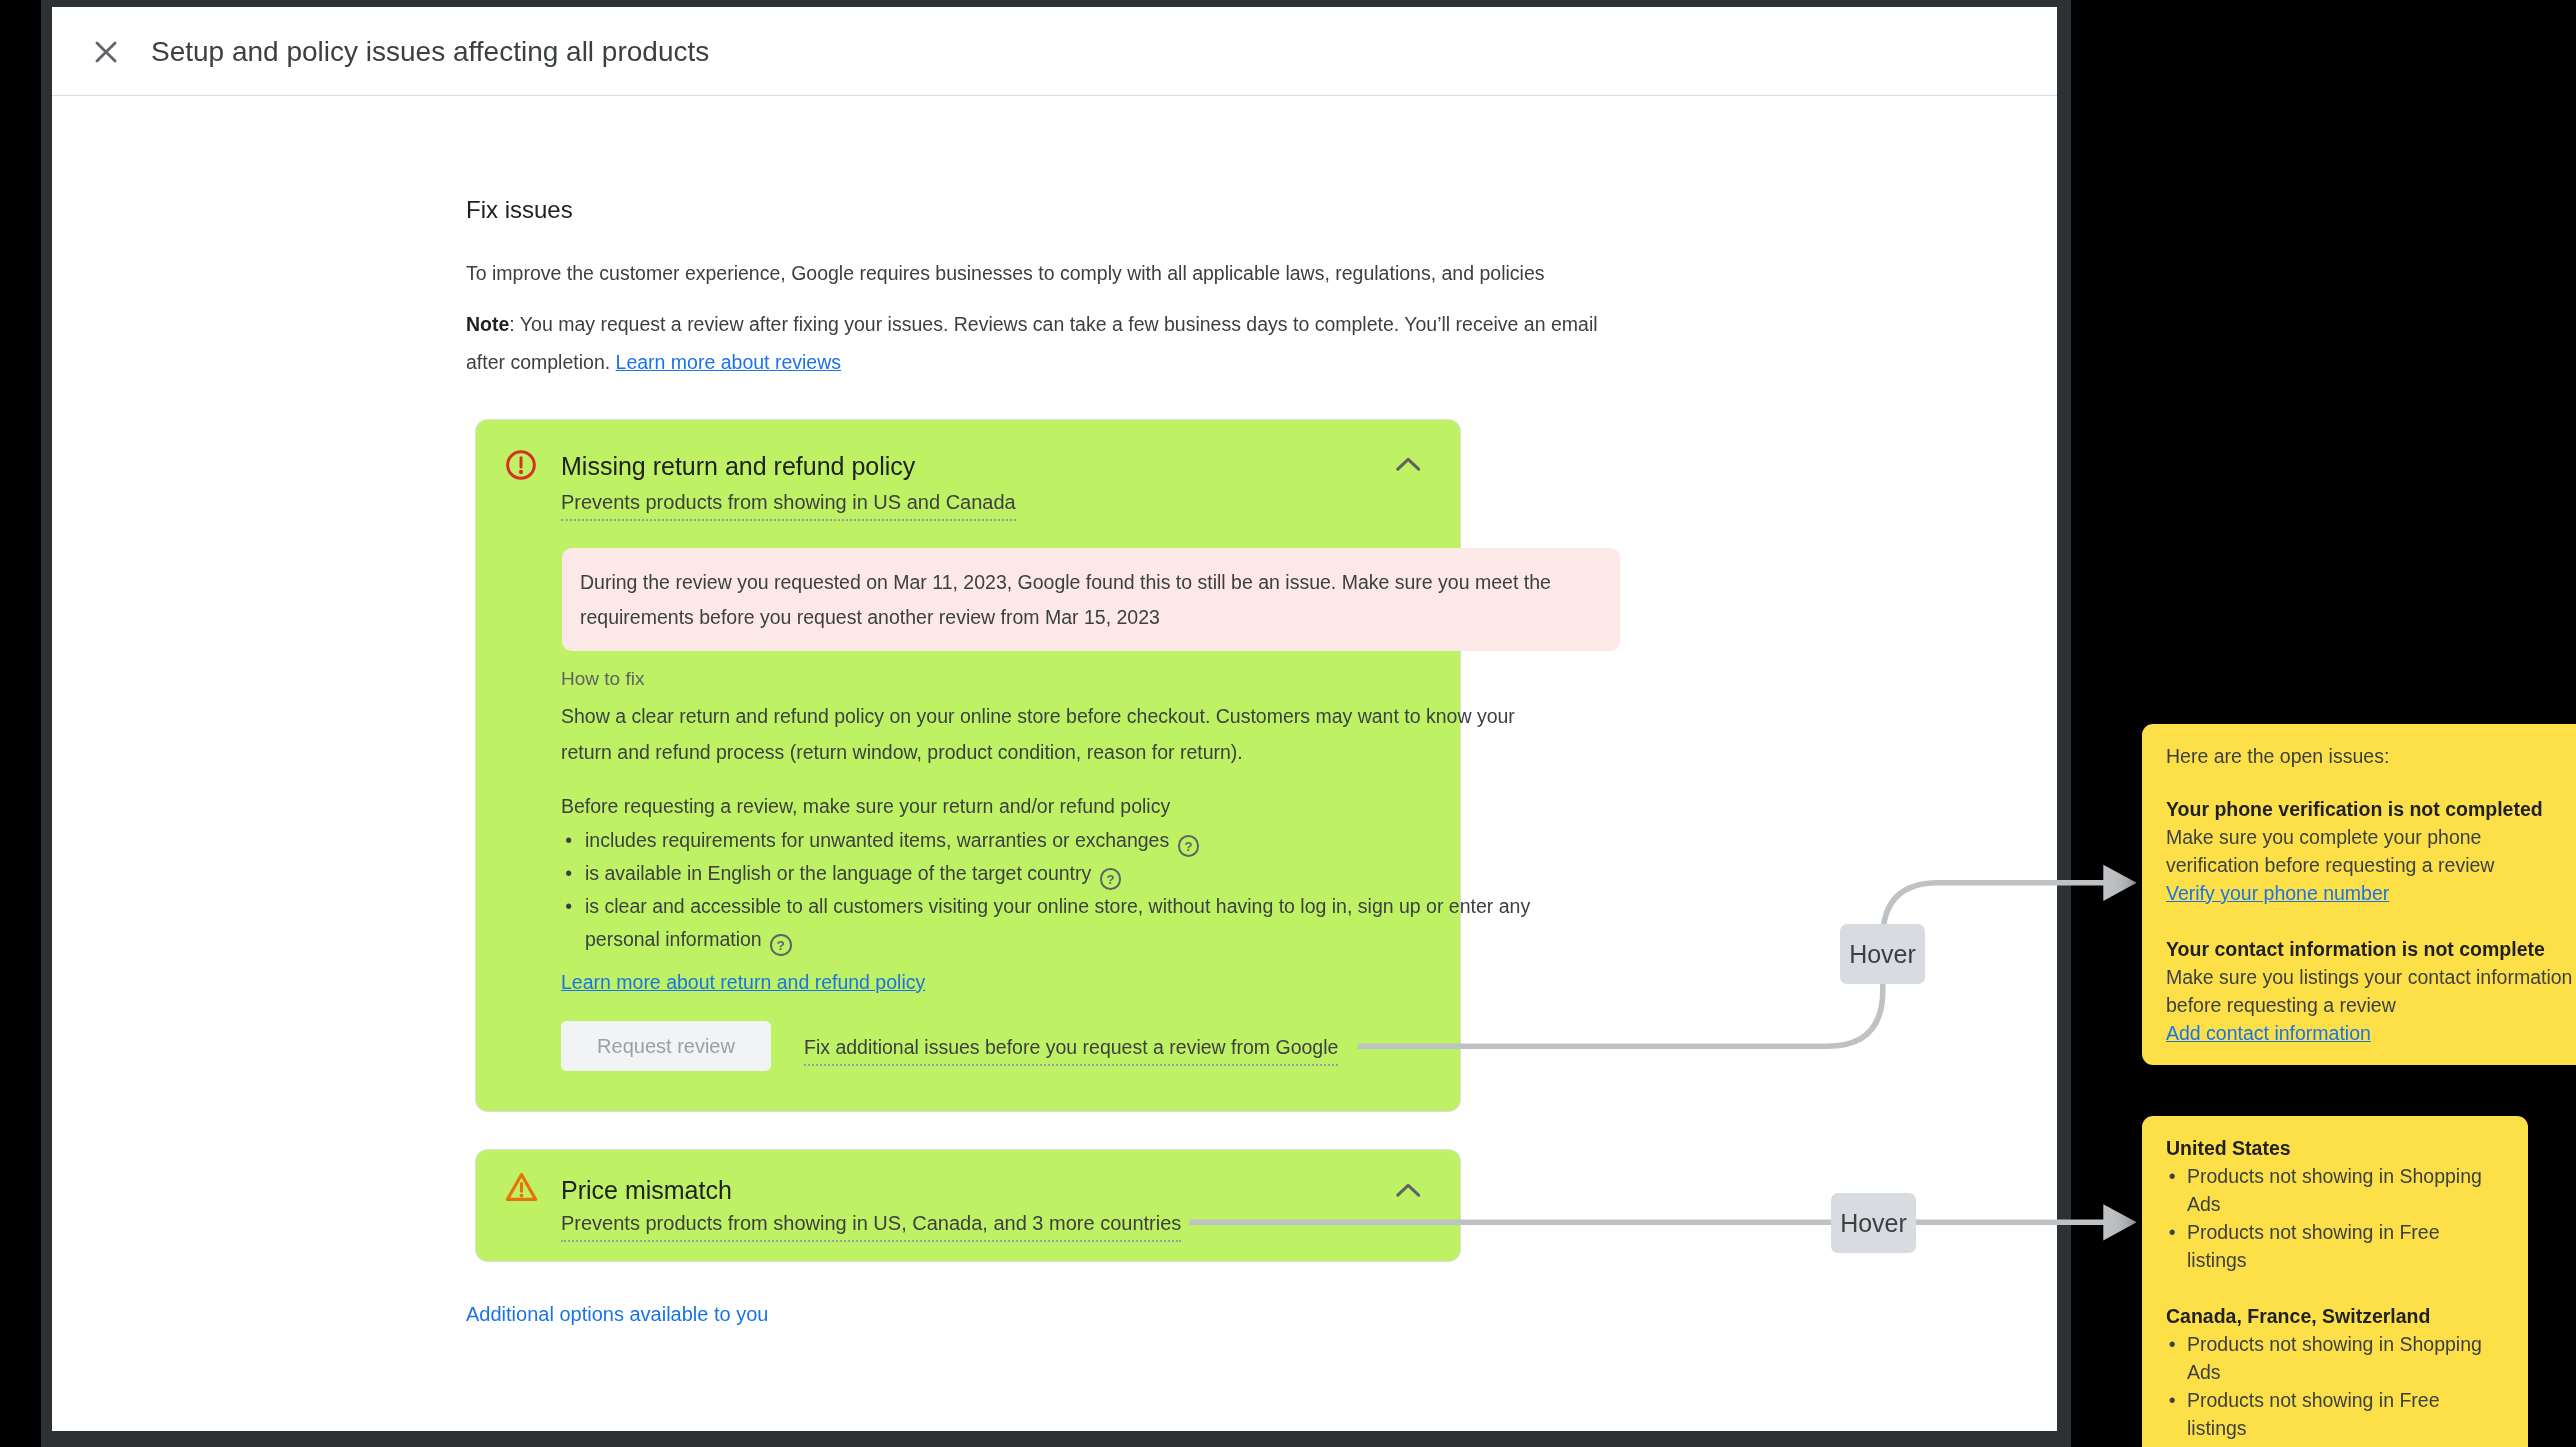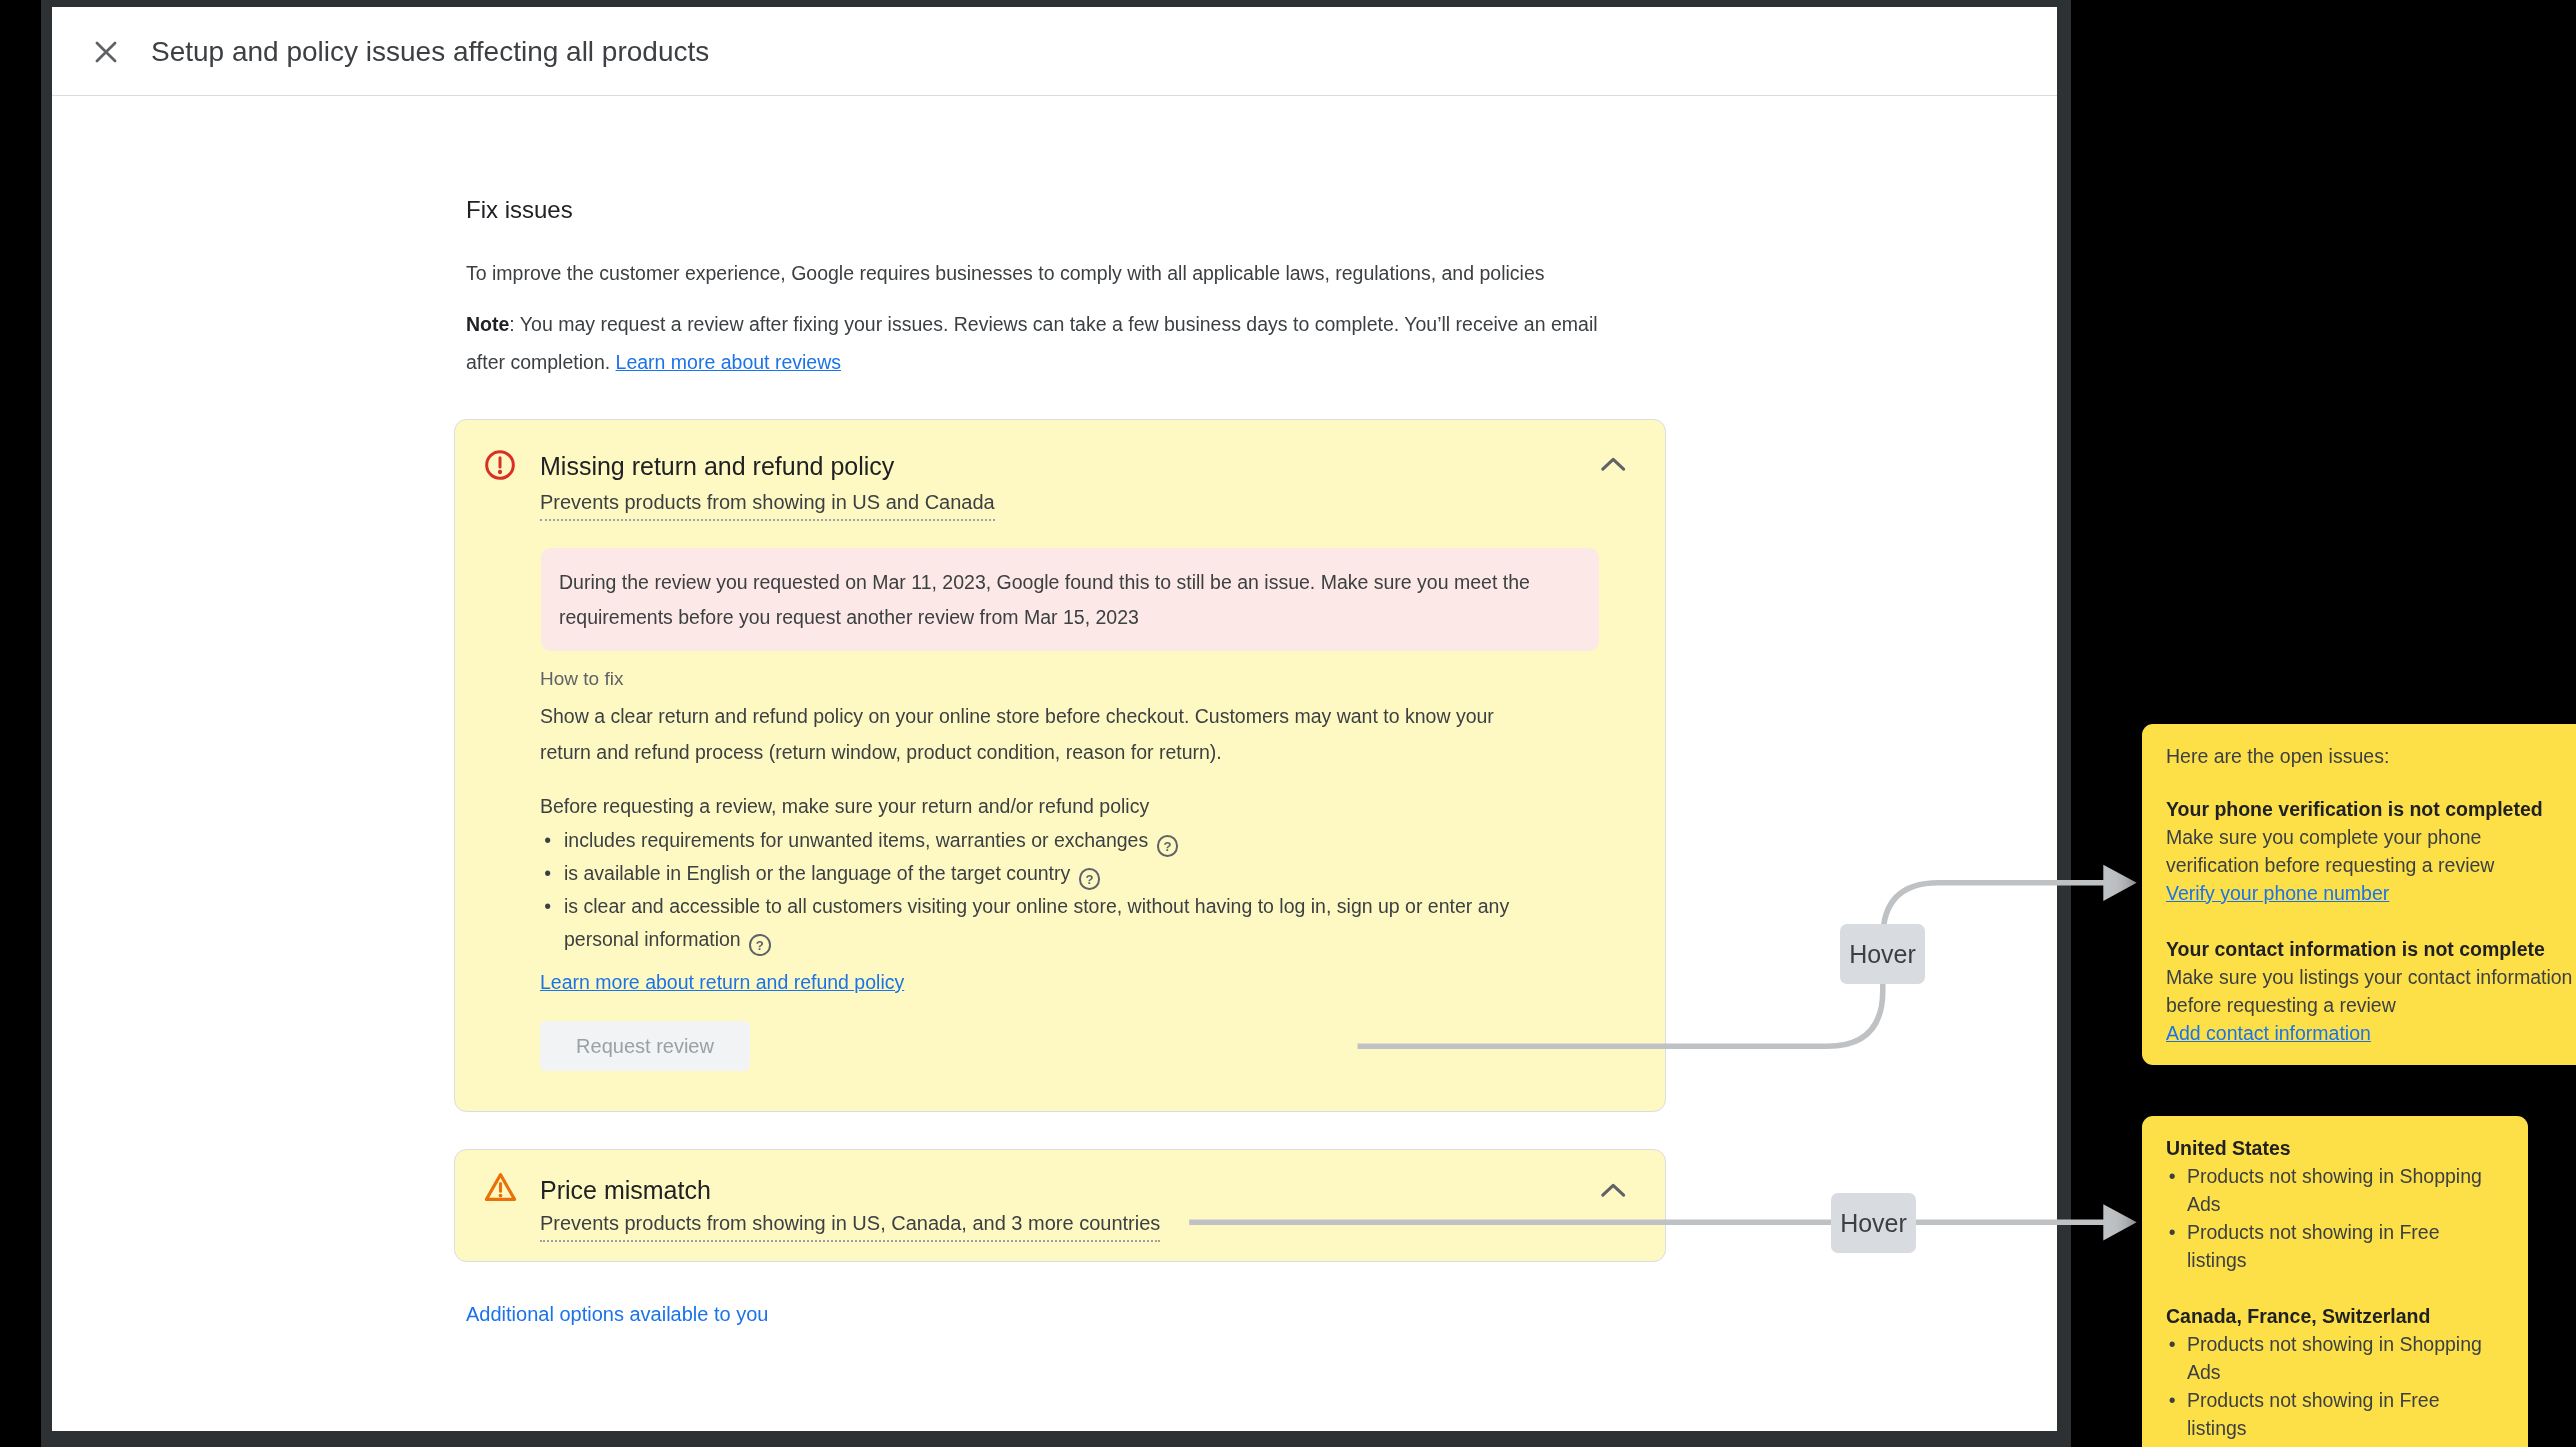--- a/index.html
+++ b/index.html
@@ -21,21 +21,21 @@
   .dlg-title{position:absolute;left:99px;top:28px;font-size:28px;line-height:33px;color:#3c4043;}
 
   .abs{position:absolute;}
   .h1{font-size:24px;color:#202124;}
   .body-text{font-size:19.5px;line-height:28px;color:#3c4043;}
   .note{font-size:19.5px;line-height:38px;color:#3c4043;}
   .note b{color:#202124;}
   a.link{color:var(--accent_blue,#1a73e8);text-decoration:underline;cursor:pointer;}
   a.link-plain{color:var(--accent_blue,#1a73e8);text-decoration:none;cursor:pointer;}
 
-  .card{position:absolute;left:402px;width:1212px;background:#fef9c3;border:1.4px solid var(--divider,#dadce0);border-radius:12.5px;box-sizing:border-box;}
+  .card{position:absolute;left:423px;width:986px;background:#bef264;border:1.4px solid var(--divider,#dadce0);border-radius:12.5px;box-sizing:border-box;}
   .card-title{position:absolute;left:85px;font-size:25px;line-height:31px;color:#202124;}
   .card-subtitle{position:absolute;left:85px;font-size:20px;line-height:25px;color:#3c4043;display:inline-block;border-bottom:2.1px dotted var(--dotted_underline,#9aa0a6);padding-bottom:3.5px;cursor:default;}
   .chevron-btn{position:absolute;right:39px;border:none;background:transparent;padding:0;cursor:pointer;}
 
   .error-banner{position:absolute;left:86px;top:128px;width:1058px;box-sizing:border-box;background:var(--error_bg_pink,#fce8e6);border-radius:9.7px;padding:16.7px 18px;font-size:19.5px;line-height:35px;color:#3c4043;}
   .label-sm{font-size:19px;color:#5f6368;}
 
   ul.checklist{margin:0;padding:0;list-style:none;}
   ul.checklist li{position:relative;padding-left:24px;font-size:19.5px;line-height:33px;color:#3c4043;}
   ul.checklist li::before{content:"\2022";position:absolute;left:4.2px;color:#3c4043;}
@@ -122,20 +122,21 @@
         <li>
           <span>is clear and accessible to all customers visiting your online store, without having to log in, sign up or enter any personal information</span><span class="help">
               <span class="help-q">?</span>
             </span>
         </li>
       </ul>
 
       <a class="link abs" style="left:85px;top:551px;font-size:19.5px;">Learn more about return and refund policy</a>
 
       <button class="request-btn" disabled="">Request review</button>
+      <span class="fix-additional">Fix additional issues before you request a review from Google</span>
     </div>
 
     <div class="card" style="top:1142px;height:113px;">
       <svg class="abs" style="left:29px;top:21px;" width="33" height="32" viewBox="0 0 48 46">
         <path d="M24 5 L44.5 41 L3.5 41 Z" fill="none" stroke="#e8710a" stroke-width="4.5" stroke-linejoin="round"></path>
         <line x1="24" y1="18" x2="24" y2="29" stroke="#e8710a" stroke-width="4.5" stroke-linecap="round"></line>
         <circle cx="24" cy="35.5" r="2.8" fill="#e8710a"></circle>
       </svg>
       <div class="card-title" style="top:25px;">Price mismatch</div>
       <button class="chevron-btn" style="top:32px;" aria-label="Collapse">

